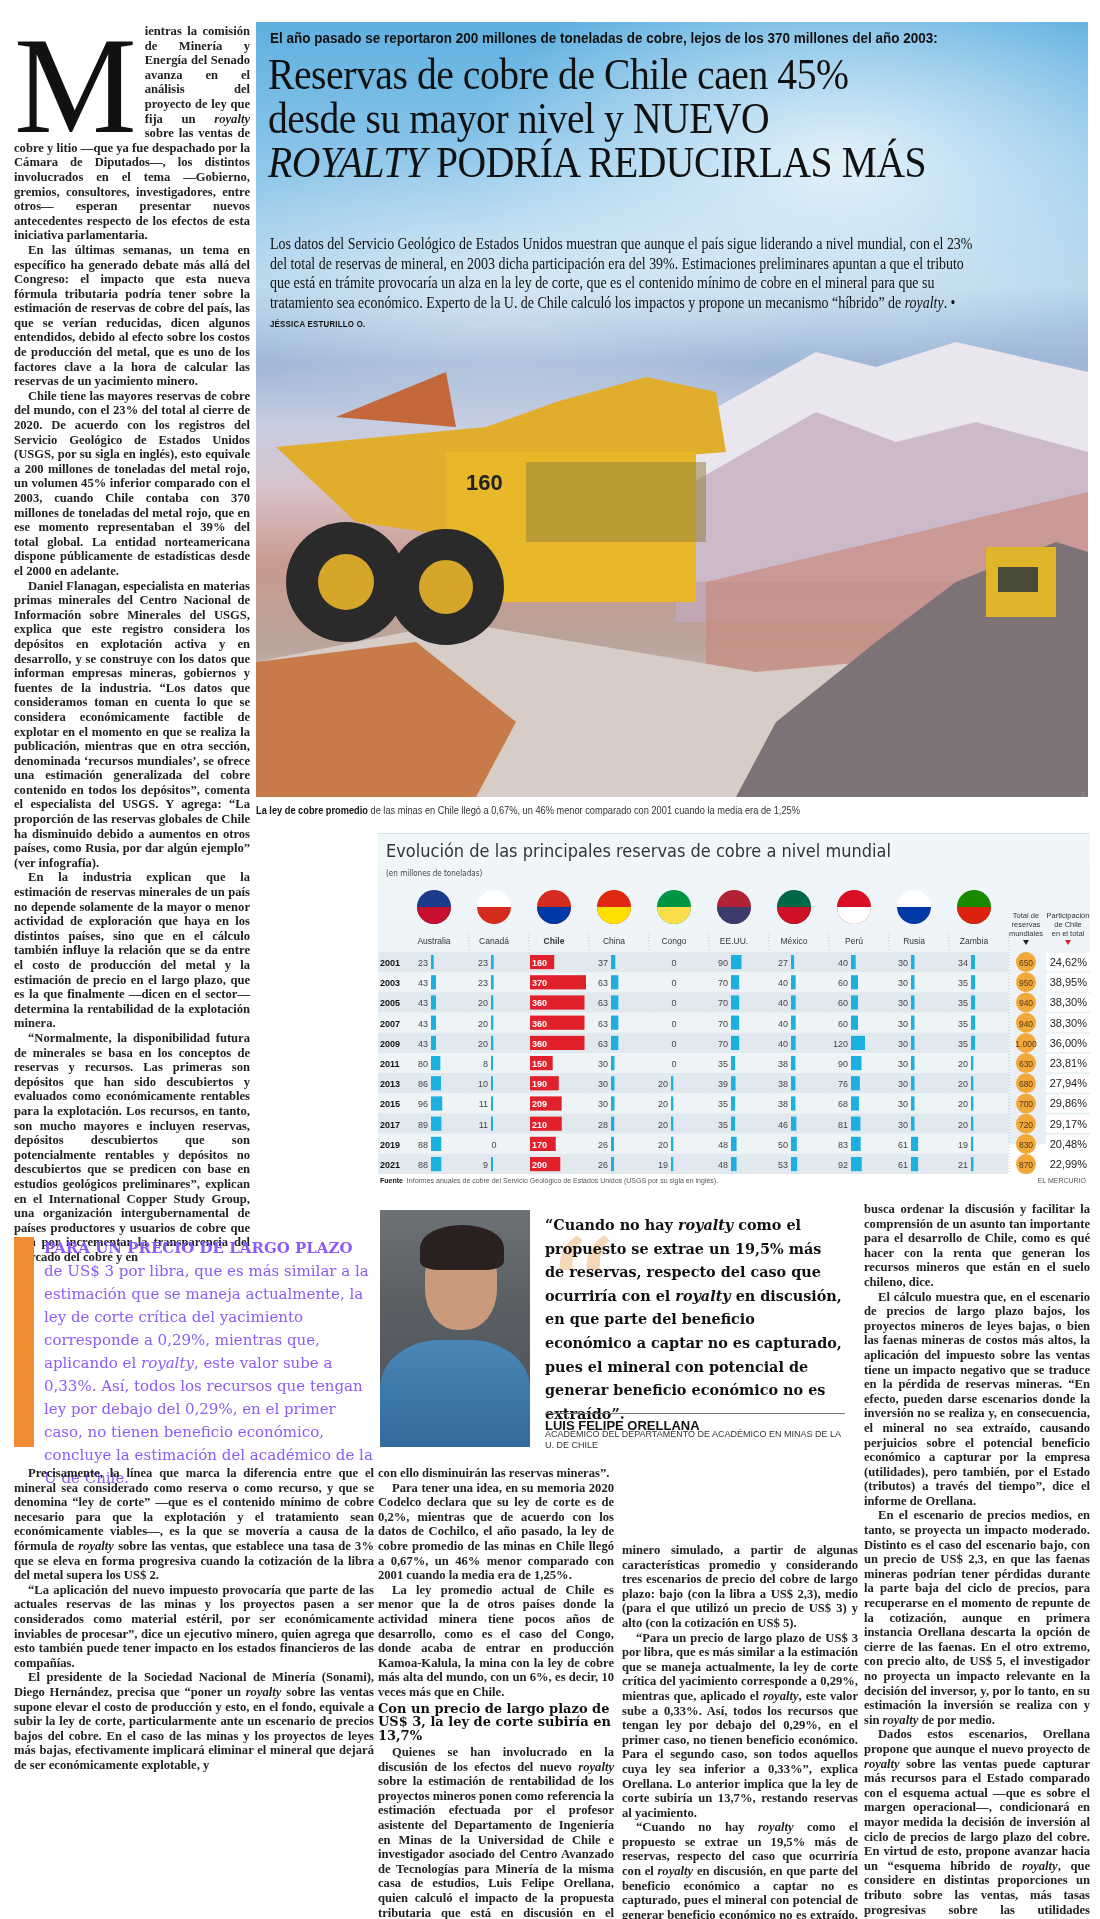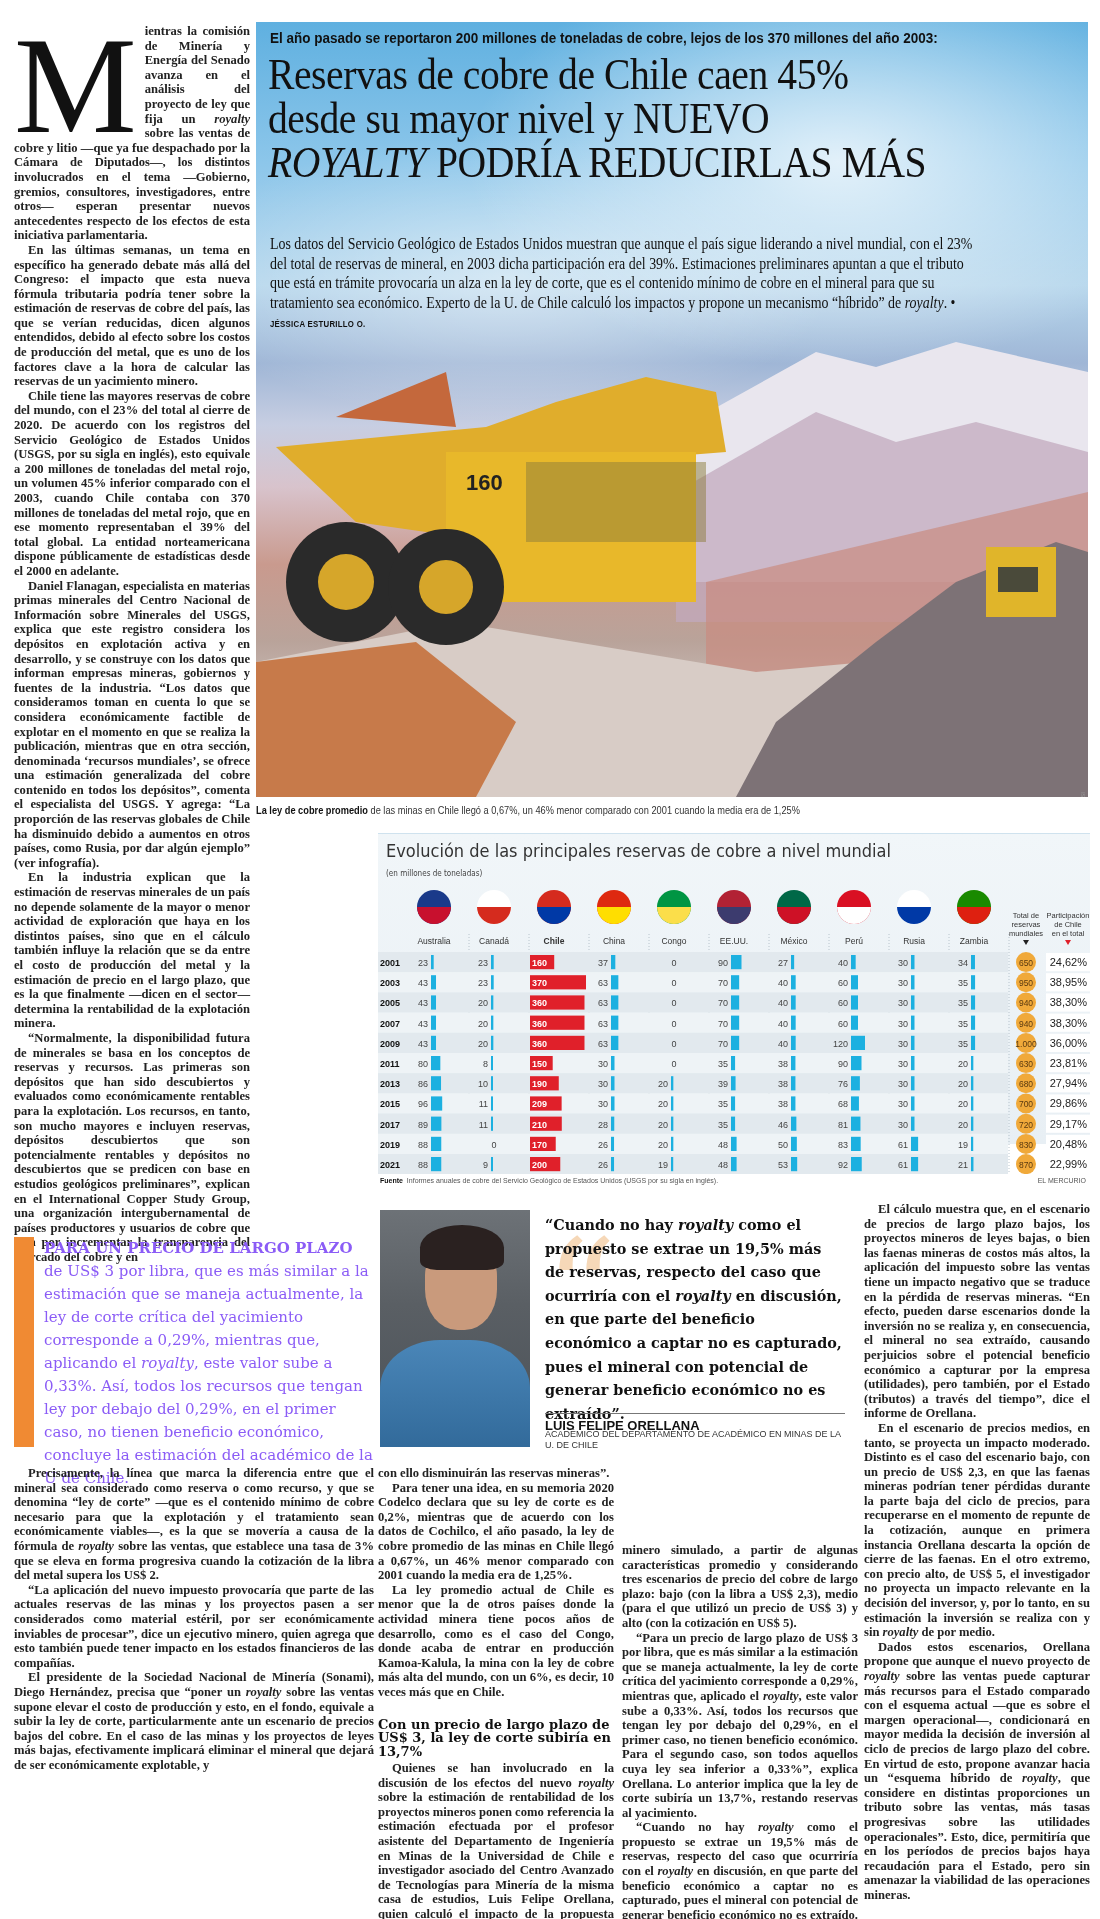--- a/index.html
+++ b/index.html
@@ -44,21 +44,21 @@
   #portrait { position:absolute; left: 380px; top: 1210px; width: 150px; height: 237px; background: linear-gradient(180deg,#6d7277 0%, #5a5f64 40%, #4a5158 100%); overflow:hidden; }
   #portrait .head { position:absolute; left: 45px; top: 30px; width: 72px; height: 90px; border-radius: 40% 40% 45% 45%; background: #c99a7c; }
   #portrait .hair { position:absolute; left: 40px; top: 15px; width: 84px; height: 45px; border-radius: 50% 50% 20% 20%; background: #2a2120; }
   #portrait .shirt { position:absolute; left: 0; top: 130px; width: 150px; height: 120px; border-radius: 40% 40% 0 0; background: linear-gradient(180deg,#4a86b8,#2f6797); }
   #quote-mark { position:absolute; left: 545px; top: 1222px; font-family: "DejaVu Serif", serif; font-size: 140px; line-height: 140px; color: #f6d8b8; }
   #quote-text { position:absolute; left: 545px; top: 1213px; width: 300px; font-family: "DejaVu Serif", serif; font-weight: bold; font-size: 14.4px; line-height: 23.6px; color: #111; }
   #quote-rule { position:absolute; left: 545px; top: 1413px; width: 300px; height: 1px; background: #777; }
   #quote-name { position:absolute; left: 545px; top: 1418px; font-family: "Liberation Sans", sans-serif; font-weight: bold; font-size: 13px; color: #111; }
   #quote-role { position:absolute; left: 545px; top: 1429px; width: 300px; font-family: "Liberation Sans", sans-serif; font-size: 9px; line-height: 10.5px; color: #333; }
 
-  #subhead { font-family: "DejaVu Serif", serif; font-weight: bold; font-size: 13px; line-height: 13.5px; color:#111; text-align:left; margin: 18px 0 3px 0; }
+  #subhead { font-family: "DejaVu Serif", serif; font-weight: bold; font-size: 13px; line-height: 13.5px; color:#111; text-align:left; margin: 2px 0 3px 0; }
 </style>
 </head>
 <body>
 
 <div class="col" style="left:14px; top:24px; width:236px;">
   <span class="dropcap">M</span>
   <p class="noindent"><span>ientras la comisión de Minería y Energía del Senado avanza en el análisis del proyecto de ley que fija un </span><em>royalty</em><span> sobre las ventas de cobre y litio —que ya fue despachado por la Cámara de Diputados—, los distintos involucrados en el tema —Gobierno, gremios, consultores, investigadores, entre otros— esperan presentar nuevos antecedentes respecto de los efectos de esta iniciativa parlamentaria.</span></p>
   <div id="col1-paras">
       <p>En las últimas semanas, un tema en específico ha generado debate más allá del Congreso: el impacto que esta nueva fórmula tributaria podría tener sobre la estimación de reservas de cobre del país, las que se verían reducidas, dicen algunos entendidos, debido al efecto sobre los costos de producción del metal, que es uno de los factores clave a la hora de calcular las reservas de un yacimiento minero.</p>
       <p>Chile tiene las mayores reservas de cobre del mundo, con el 23% del total al cierre de 2020. De acuerdo con los registros del Servicio Geológico de Estados Unidos (USGS, por su sigla en inglés), esto equivale a 200 millones de toneladas del metal rojo, un volumen 45% inferior comparado con el 2003, cuando Chile contaba con 370 millones de toneladas del metal rojo, que en ese momento representaban el 39% del total global. La entidad norteamericana dispone públicamente de estadísticas desde el 2000 en adelante.</p>
@@ -492,16 +492,17 @@
     <p>Quienes se han involucrado en la discusión de los efectos del nuevo <em>royalty</em> sobre la estimación de rentabilidad de los proyectos mineros ponen como referencia la estimación efectuada por el profesor asistente del Departamento de Ingeniería en Minas de la Universidad de Chile e investigador asociado del Centro Avanzado de Tecnologías para Minería de la misma casa de estudios, Luis Felipe Orellana, quien calculó el impacto de la propuesta tributaria que está en discusión en el Congreso para un proyecto</p>
   </div>
 
 <div class="col" id="col3" style="left:622px; top:1514px; width:236px;margin-top:29px;">
     <p class="noindent">minero simulado, a partir de algunas características promedio y considerando tres escenarios de precio del cobre de largo plazo: bajo (con la libra a US$ 2,3), medio (para el que utilizó un precio de US$ 3) y alto (con la cotización en US$ 5).</p>
     <p>“Para un precio de largo plazo de US$ 3 por libra, que es más similar a la estimación que se maneja actualmente, la ley de corte crítica del yacimiento corresponde a 0,29%, mientras que, aplicado el <em>royalty</em>, este valor sube a 0,33%. Así, todos los recursos que tengan ley por debajo del 0,29%, en el primer caso, no tienen beneficio económico. Para el segundo caso, son todos aquellos cuya ley sea inferior a 0,33%”, explica Orellana. Lo anterior implica que la ley de corte subiría un 13,7%, restando reservas al yacimiento.</p>
     <p>“Cuando no hay <em>royalty</em> como el propuesto se extrae un 19,5% más de reservas, respecto del caso que ocurriría con el <em>royalty</em> en discusión, en que parte del beneficio económico a captar no es capturado, pues el mineral con potencial de generar beneficio económico no es extraído. Es decir, la aplicación de <em>royalty</em> en este escenario implica que parte del mineral de cobre no sería explotado, lo que tiene efectos en las utilidades y los tributos al Estado”, se detalla en la simulación que, según comenta Orellana,</p>
   </div>
 
 <div class="col" id="col4" style="left:864px; top:1202px; width:226px;">
+    <p class="noindent">busca ordenar la discusión y facilitar la comprensión de un asunto tan importante para el desarrollo de Chile, como es qué hacer con la renta que generan los recursos mineros que están en el suelo chileno, dice.</p>
     <p>El cálculo muestra que, en el escenario de precios de largo plazo bajos, los proyectos mineros de leyes bajas, o bien las faenas mineras de costos más altos, la aplicación del impuesto sobre las ventas tiene un impacto negativo que se traduce en la pérdida de reservas mineras. “En efecto, pueden darse escenarios donde la inversión no se realiza y, en consecuencia, el mineral no sea extraído, causando perjuicios sobre el potencial beneficio económico a capturar por la empresa (utilidades), pero también, por el Estado (tributos) a través del tiempo”, dice el informe de Orellana.</p>
     <p>En el escenario de precios medios, en tanto, se proyecta un impacto moderado. Distinto es el caso del escenario bajo, con un precio de US$ 2,3, en que las faenas mineras podrían tener pérdidas durante la parte baja del ciclo de precios, para recuperarse en el momento de repunte de la cotización, aunque en primera instancia Orellana descarta la opción de cierre de las faenas. En el otro extremo, con precio alto, de US$ 5, el investigador no proyecta un impacto relevante en la decisión del inversor, y, por lo tanto, en su estimación la inversión se realiza con y sin <em>royalty</em> de por medio.</p>
     <p>Dados estos escenarios, Orellana propone que aunque el nuevo proyecto de <em>royalty</em> sobre las ventas puede capturar más recursos para el Estado comparado con el esquema actual —que es sobre el margen operacional—, condicionará en mayor medida la decisión de inversión al ciclo de precios de largo plazo del cobre. En virtud de esto, propone avanzar hacia un “esquema híbrido de <em>royalty</em>, que considere en distintas proporciones un tributo sobre las ventas, más tasas progresivas sobre las utilidades operacionales”. Esto, dice, permitiría que en los períodos de precios bajos haya recaudación para el Estado, pero sin amenazar la viabilidad de las operaciones mineras.</p>
   </div>
 
 </body></html>

